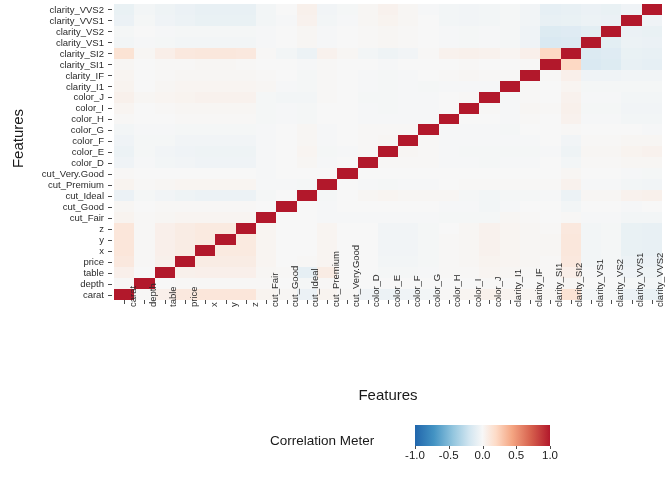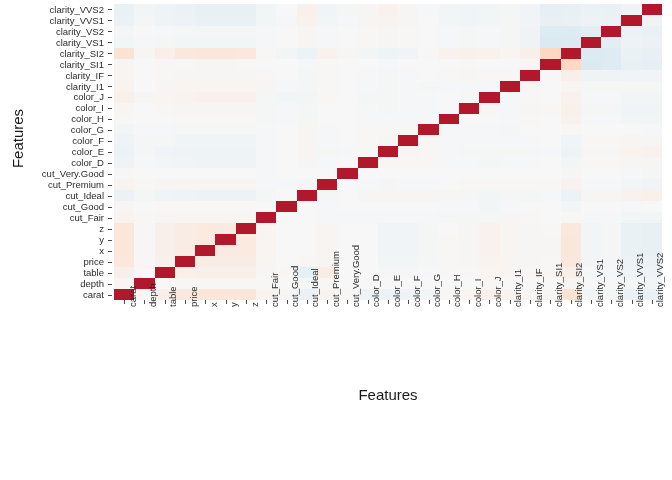--- a/index.html
+++ b/index.html
@@ -1073,14 +1073,28 @@
       <div class="xtickmark" style="left: 497.259px;"></div>
       <div class="xtick" style="left: 500.859px;">clarity_VS2</div>
       <div class="xtickmark" style="left: 517.556px;"></div>
       <div class="xtick" style="left: 521.156px;">clarity_VVS1</div>
       <div class="xtickmark" style="left: 537.852px;"></div>
       <div class="xtick" style="left: 541.452px;">clarity_VVS2</div>
     </div>
 
   <div id="xlab">Features</div>
 
+  <div id="legend">
+    <div id="legend-title">Correlation Meter</div>
+    <div id="legend-bar"></div>
+  <div class="legtickmark" style="left: 145px;"></div>
+      <div class="legtick" style="left: 145px;">-1.0</div>
+      <div class="legtickmark" style="left: 178.75px;"></div>
+      <div class="legtick" style="left: 178.75px;">-0.5</div>
+      <div class="legtickmark" style="left: 212.5px;"></div>
+      <div class="legtick" style="left: 212.5px;">0.0</div>
+      <div class="legtickmark" style="left: 246.25px;"></div>
+      <div class="legtick" style="left: 246.25px;">0.5</div>
+      <div class="legtickmark" style="left: 280px;"></div>
+      <div class="legtick" style="left: 280px;">1.0</div>
+    </div>
 
 </div>
 
 </body></html>

